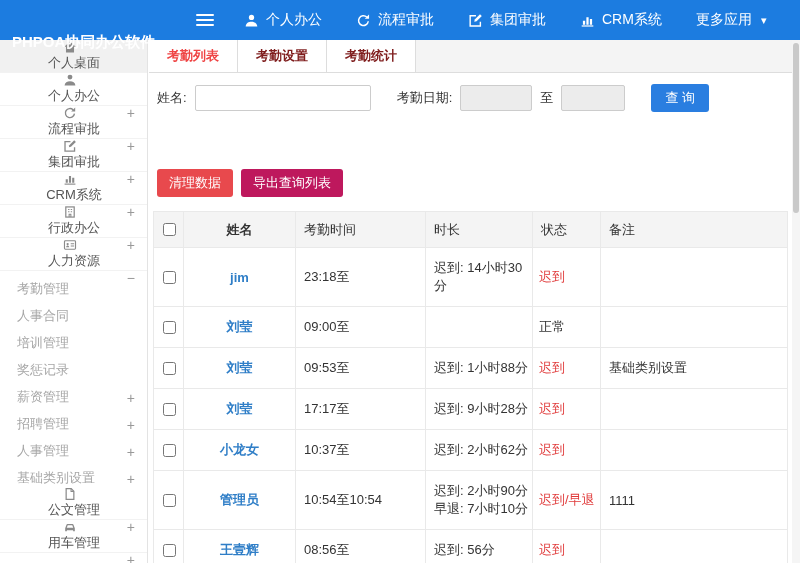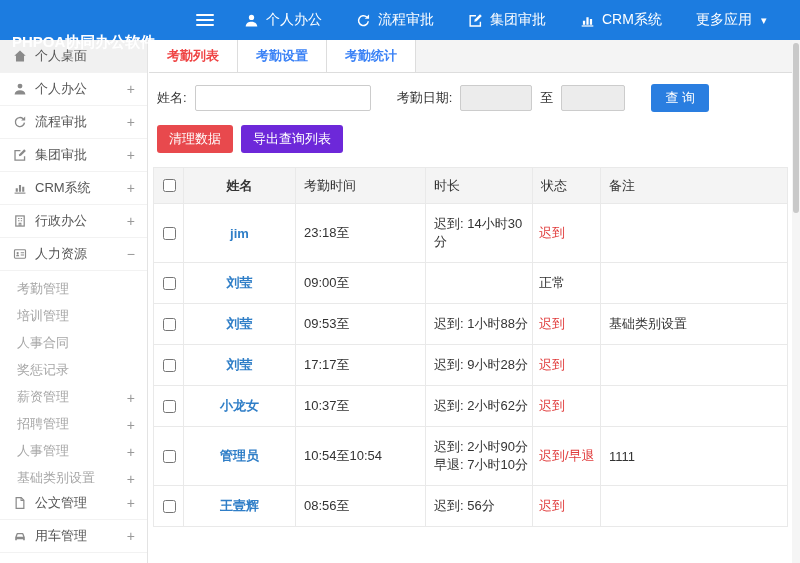--- a/index.html
+++ b/index.html
@@ -14,46 +14,46 @@
   .hamburger span{width:18px;height:2px;background:#fff;border-radius:1px;}
   .tb-nav{display:flex;margin-left:30px;gap:34px;align-items:center;}
   .tb-item{display:flex;align-items:center;gap:7px;font-size:14px;cursor:pointer;white-space:nowrap;}
   .ico{width:15px;height:15px;flex:none;}
   .caret{font-size:11px;margin-left:2px;}
 
   
   .sidebar{position:absolute;top:40px;left:0;width:148px;bottom:0;background:#fff;
     border-right:1px solid #e3e3e3;overflow:hidden;}
   .side-item{height:33px;display:flex;align-items:center;padding:0 12px 0 13px;
-    font-size:13px;color:#555;border-bottom:1px solid #f2f2f2;cursor:pointer;background:#fff;}
+    font-size:13px;color:#555;border-bottom:1px solid #f2f2f2;cursor:pointer;background:#fff;flex-direction:column;}
   .side-item.active{background:#f1f1f1;}
   .side-item .ico{color:#8a8a8a;margin-right:8px;width:14px;height:14px;}
   .toggle{margin-left:auto;color:#999;font-size:14px;}
   .sub-item{height:27px;display:flex;align-items:flex-end;padding:0 12px 0 17px;
     font-size:13px;color:#a6a6a6;cursor:pointer;background:#fff;}
 
   
   .main{position:absolute;top:40px;left:149px;right:8px;bottom:0;background:#fff;overflow:hidden;}
   .tabs{height:33px;background:#f4f4f4;border-bottom:1px solid #ddd;display:flex;}
-  .tab{line-height:32px;padding:0 18px;font-size:13px;font-weight:bold;color:#3b82f6;
+  .tab{line-height:32px;padding:0 18px;font-size:13px;font-weight:bold;color:#7f1d1d;
     background:#fff;border-right:1px solid #ddd;cursor:pointer;white-space:nowrap;}
   .tab.active{color:#ef4444;}
 
   .filter{display:flex;align-items:center;padding:11px 8px;font-size:13px;color:#333;}
   .txt{height:26px;border:1px solid #ccc;border-radius:2px;padding:0 6px;font-size:13px;font-family:inherit;}
   .name-input{width:176px;margin-left:8px;background:#fff;}
   .date-label{margin-left:26px;}
   .date-input{width:72px;margin-left:8px;background:#ececec;}
   .to-label{margin:0 8px;}
   .date-input.end{width:64px;margin-left:0;}
   .btn{border:none;border-radius:3px;color:#fff;font-size:13px;cursor:pointer;font-family:inherit;white-space:nowrap;}
   .btn-search{background:#2a7ee0;width:58px;height:28px;margin-left:26px;}
-  .actions{display:flex;gap:8px;padding:2px 8px 12px 8px;}
+  .actions{display:flex;gap:8px;padding:2px 8px 12px 8px;margin-top:44px;}
   .btn-clean{background:#e8494d;padding:0 12px;height:28px;}
-  .btn-export{background:#6d28d9;padding:0 12px;height:28px;}
+  .btn-export{background:#be185d;padding:0 12px;height:28px;}
 
   table{border-collapse:collapse;margin:2px 0 0 4px;width:calc(100% - 8px);
     table-layout:fixed;font-size:13px;}
   th,td{border:1px solid #e9e9e9;padding:11px 8px;text-align:left;color:#333;vertical-align:middle;}
   th{background:#f4f4f4;font-weight:normal;padding:8px;}
   .c-check{text-align:center;padding:8px 4px;}
   .c-name,.h-name{text-align:center;font-weight:bold;}
   .name-link{color:#2f7ec7;text-decoration:none;cursor:pointer;}
   .c-dur{white-space:pre-line;padding-left:8px;padding-right:4px;}
   .c-status{white-space:nowrap;padding-left:6px;padding-right:4px;}
@@ -194,25 +194,25 @@
       </svg>
     <span>人力资源</span>
     <span class="toggle">−</span>
   </div>
 
   <div class="sub-item">
     <span>考勤管理</span>
     <span class="toggle"></span>
   </div>
   <div class="sub-item">
+    <span>人事合同</span>
+    <span class="toggle"></span>
+  </div>
+  <div class="sub-item">
     <span>培训管理</span>
-    <span class="toggle"></span>
-  </div>
-  <div class="sub-item">
-    <span>人事合同</span>
     <span class="toggle"></span>
   </div>
   <div class="sub-item">
     <span>奖惩记录</span>
     <span class="toggle"></span>
   </div>
   <div class="sub-item">
     <span>薪资管理</span>
     <span class="toggle">+</span>
   </div>

